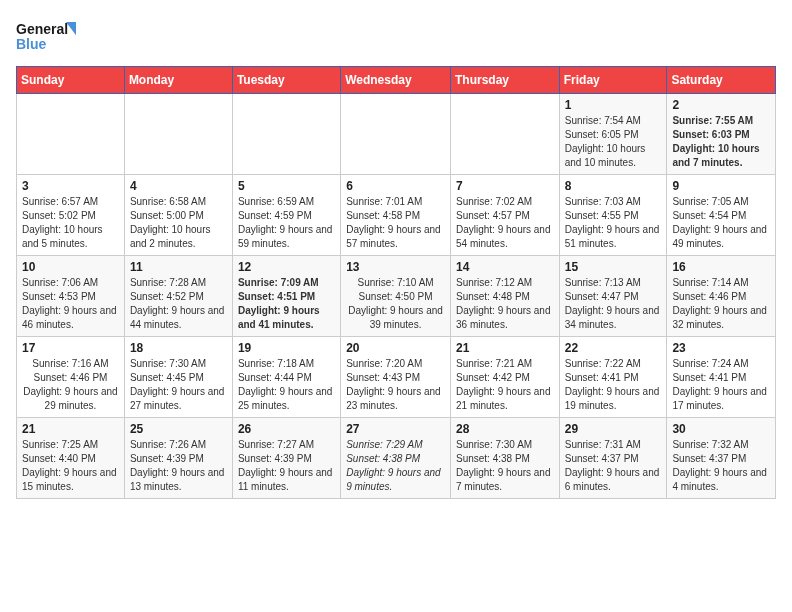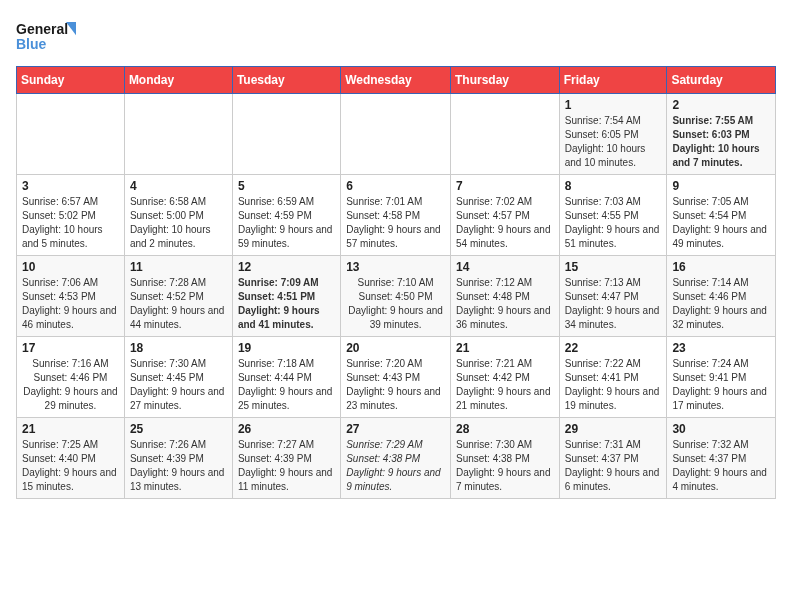--- a/index.html
+++ b/index.html
@@ -245,21 +245,21 @@
         </td>
         <td>
           <span class="day-num">22</span>
           <div class="day-info" style="white-space: pre-line;">Sunrise: 7:22 AM
 Sunset: 4:41 PM
 Daylight: 9 hours and 19 minutes.</div>
         </td>
         <td>
           <span class="day-num">23</span>
           <div class="day-info" style="white-space: pre-line;">Sunrise: 7:24 AM
-Sunset: 9:41 PM
+Sunset: 4:41 PM
 Daylight: 9 hours and 17 minutes.</div>
         </td>
       </tr>
       <tr>
         <td>
           <span class="day-num">21</span>
           <div class="day-info" style="white-space: pre-line;">Sunrise: 7:25 AM
 Sunset: 4:40 PM
 Daylight: 9 hours and 15 minutes.</div>
         </td>

